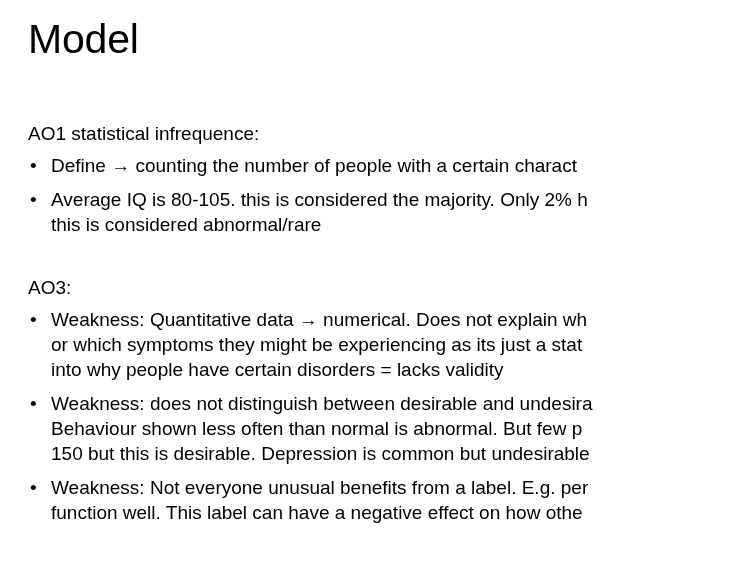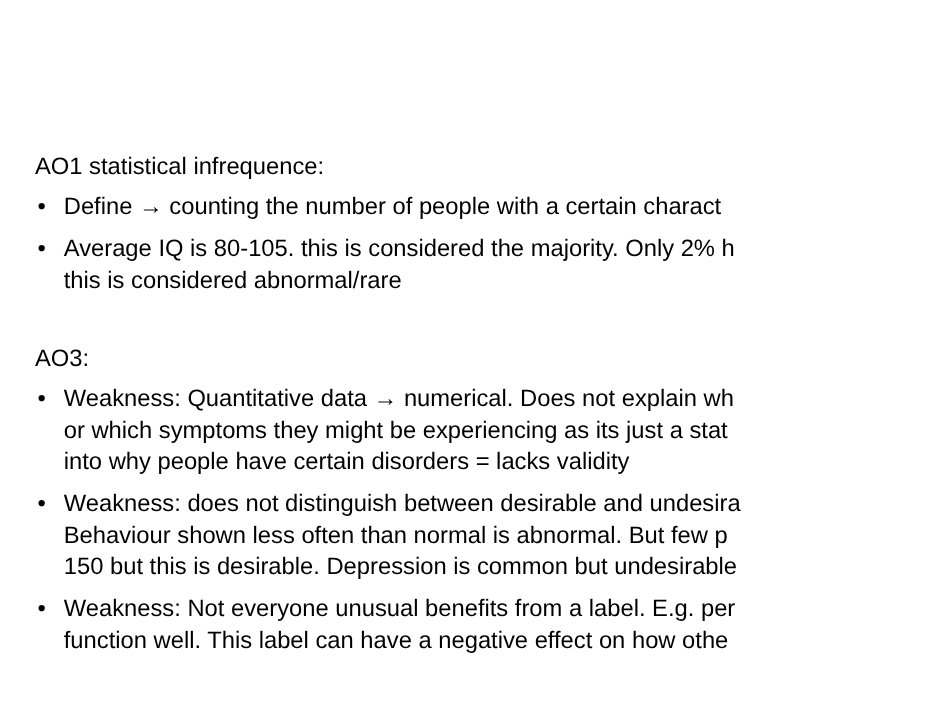--- a/index.html
+++ b/index.html
@@ -66,20 +66,21 @@
   }
   .spacer {
     height: 28px;
   }
 </style>
 </head>
 <body>
 
 <div class="slide">
 
+  <div class="slide-title">Model</div>
 
   <div class="body-block">
 
     <div class="section-head">AO1 statistical infrequence:</div>
 
     <ul class="bullet-list">
       <li class="bullet-item">Define → counting the number of people with a certain charact</li>
       <li class="bullet-item">Average IQ is 80-105. this is considered the majority. Only 2% h
 this is considered abnormal/rare</li>
     </ul>

